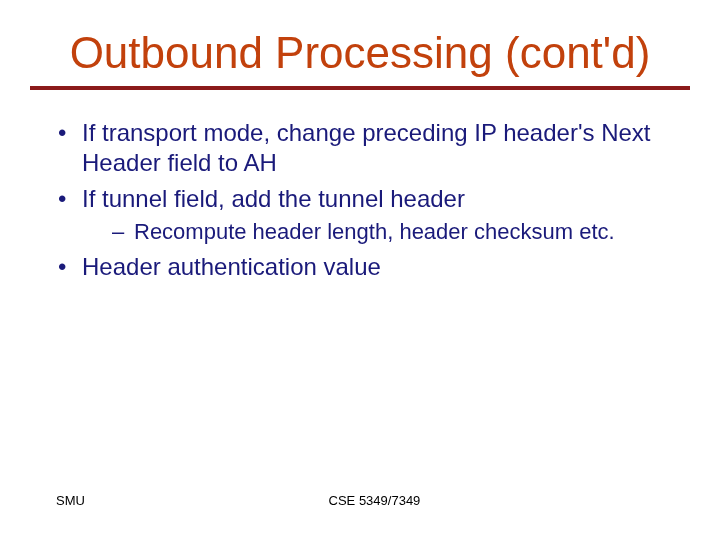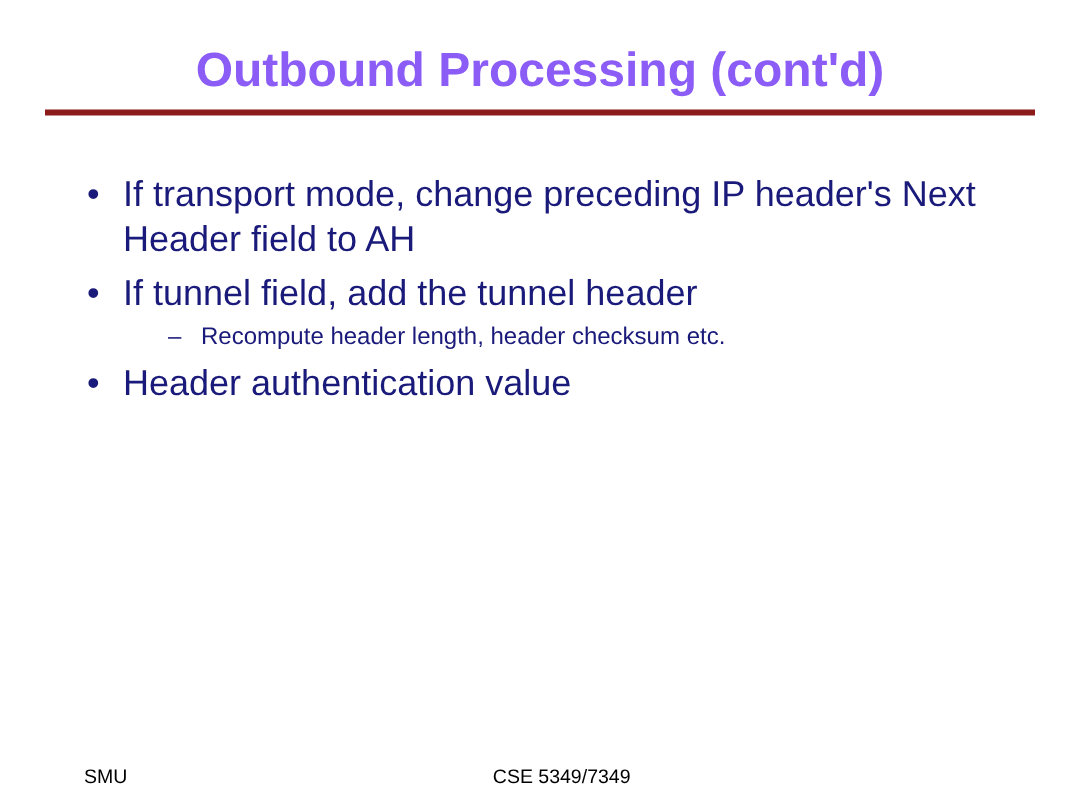--- a/index.html
+++ b/index.html
@@ -1,28 +1,28 @@
 <!DOCTYPE html>
 <html><head>
 <meta charset="utf-8">
 <style>
   * { margin: 0; padding: 0; box-sizing: border-box; }
   html, body { width: 720px; height: 540px; background: #fff; font-family: "Comic Sans MS", "Comic Sans", cursive, sans-serif; }
   .slide { width: 720px; height: 540px; position: relative; padding: 0; }
   .title-wrap { padding: 28px 40px 0 40px; }
-  .title { font-size: 32px; color: #8b5cf6; text-align: center; font-weight: bold; padding-bottom: 6px; }
+  .title { font-size: 44px; color: #c2410c; text-align: center; font-weight: normal; padding-bottom: 6px; }
   .rule { margin: 2px 30px 0 30px; height: 4px; background: #8b1a1a; }
-  .content { padding: 38px 56px 0 56px; color: #1a1a7a; font-size: 24px; line-height: 1.25; }
+  .content { padding: 28px 56px 0 56px; color: #1a1a7a; font-size: 24px; line-height: 1.25; }
   .lvl1 { list-style: none; }
   .lvl1 > li { position: relative; padding-left: 26px; margin-bottom: 6px; }
   .lvl1 > li::before { content: "•"; position: absolute; left: 2px; top: 0; }
   .lvl2 { list-style: none; margin-top: 4px; }
-  .lvl2 > li { position: relative; padding-left: 44px; margin-left: 8px; font-size: 16px; margin-bottom: 2px; }
+  .lvl2 > li { position: relative; padding-left: 44px; margin-left: 8px; font-size: 22px; margin-bottom: 2px; }
   .lvl2 > li::before { content: "–"; position: absolute; left: 22px; top: 0; }
-  .footer { position: absolute; bottom: 15px; left: 0; width: 100%; padding: 0 56px; display: flex; align-items: flex-end; color: #000; font-family: Arial, Helvetica, sans-serif; font-size: 13px; }
+  .footer { position: absolute; bottom: 32px; left: 0; width: 100%; padding: 0 56px; display: flex; align-items: flex-end; color: #000; font-family: Arial, Helvetica, sans-serif; font-size: 13px; }
   .footer-left { flex: 0 0 auto; }
   .footer-center { flex: 1 1 auto; text-align: center; }
 </style>
 </head>
 <body>
 <div class="slide">
 
 <div class="title-wrap">
   <h1 class="title">Outbound Processing (cont'd)</h1>
 </div>

